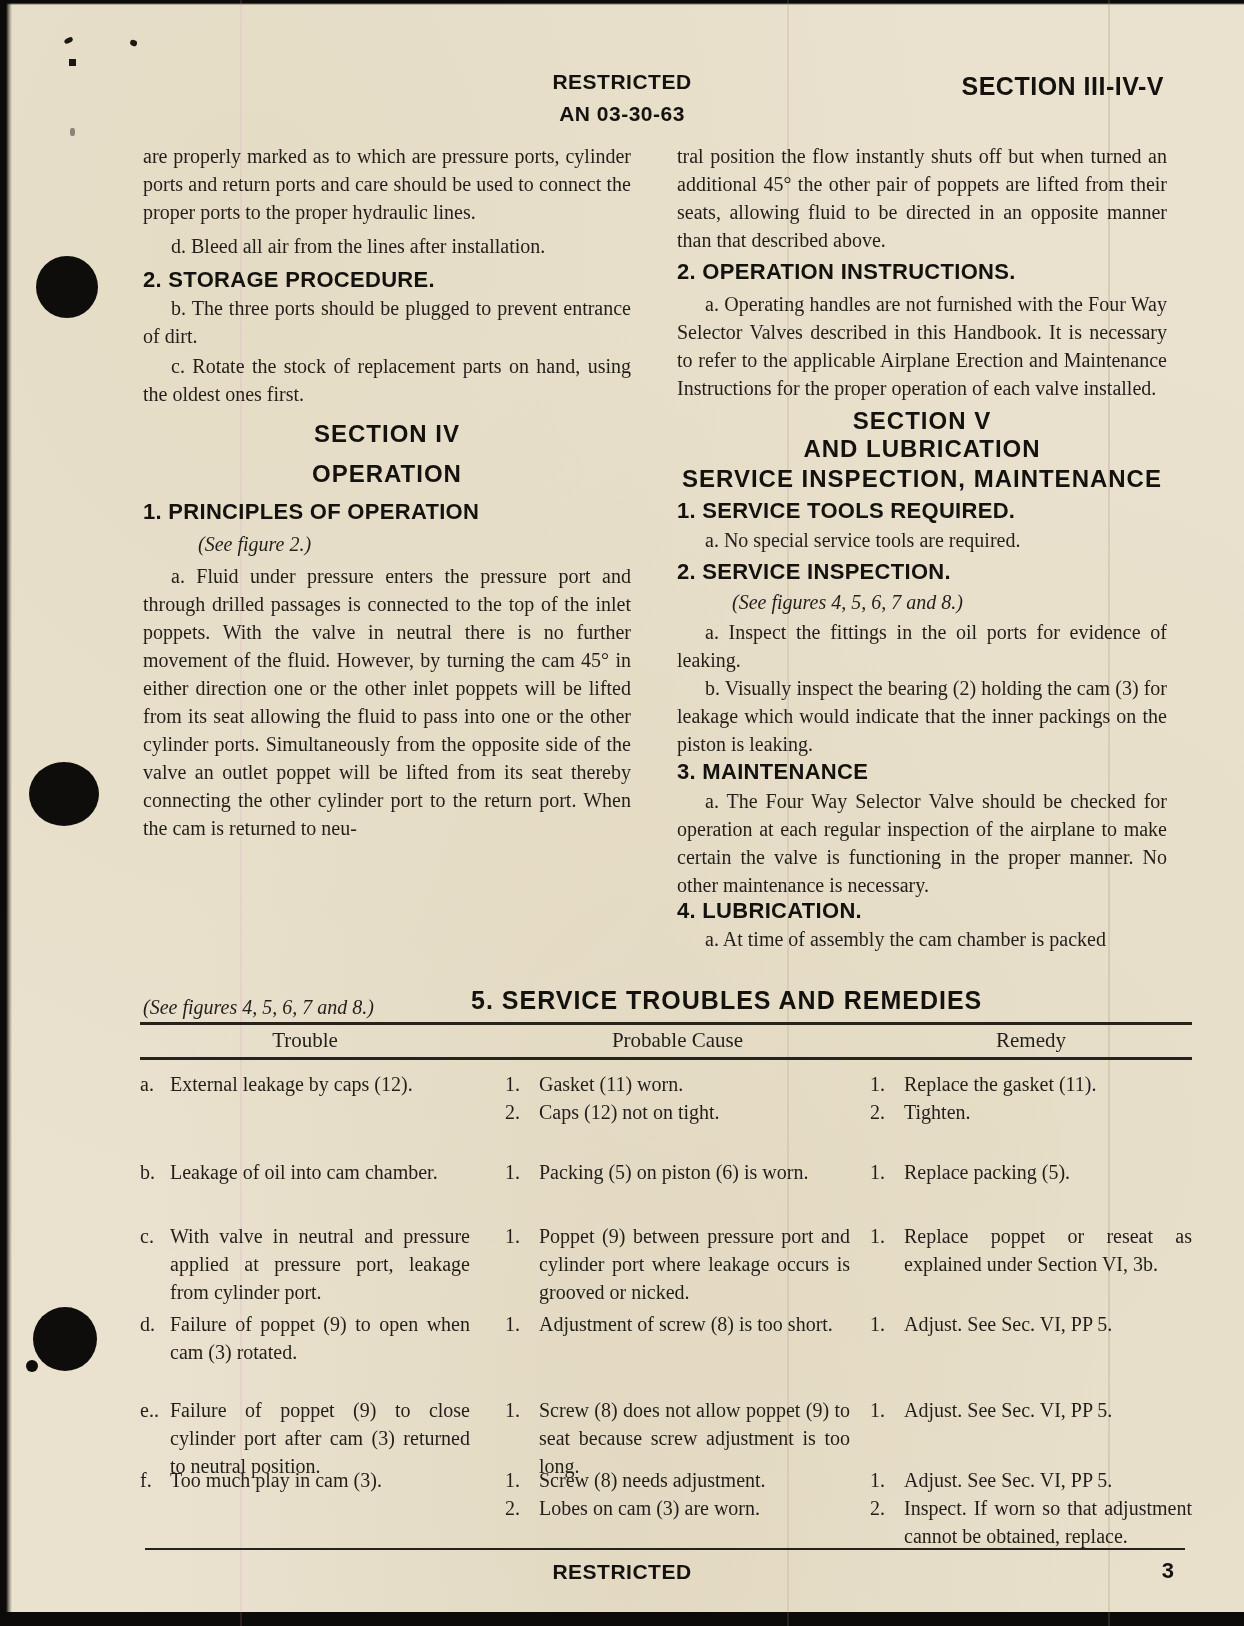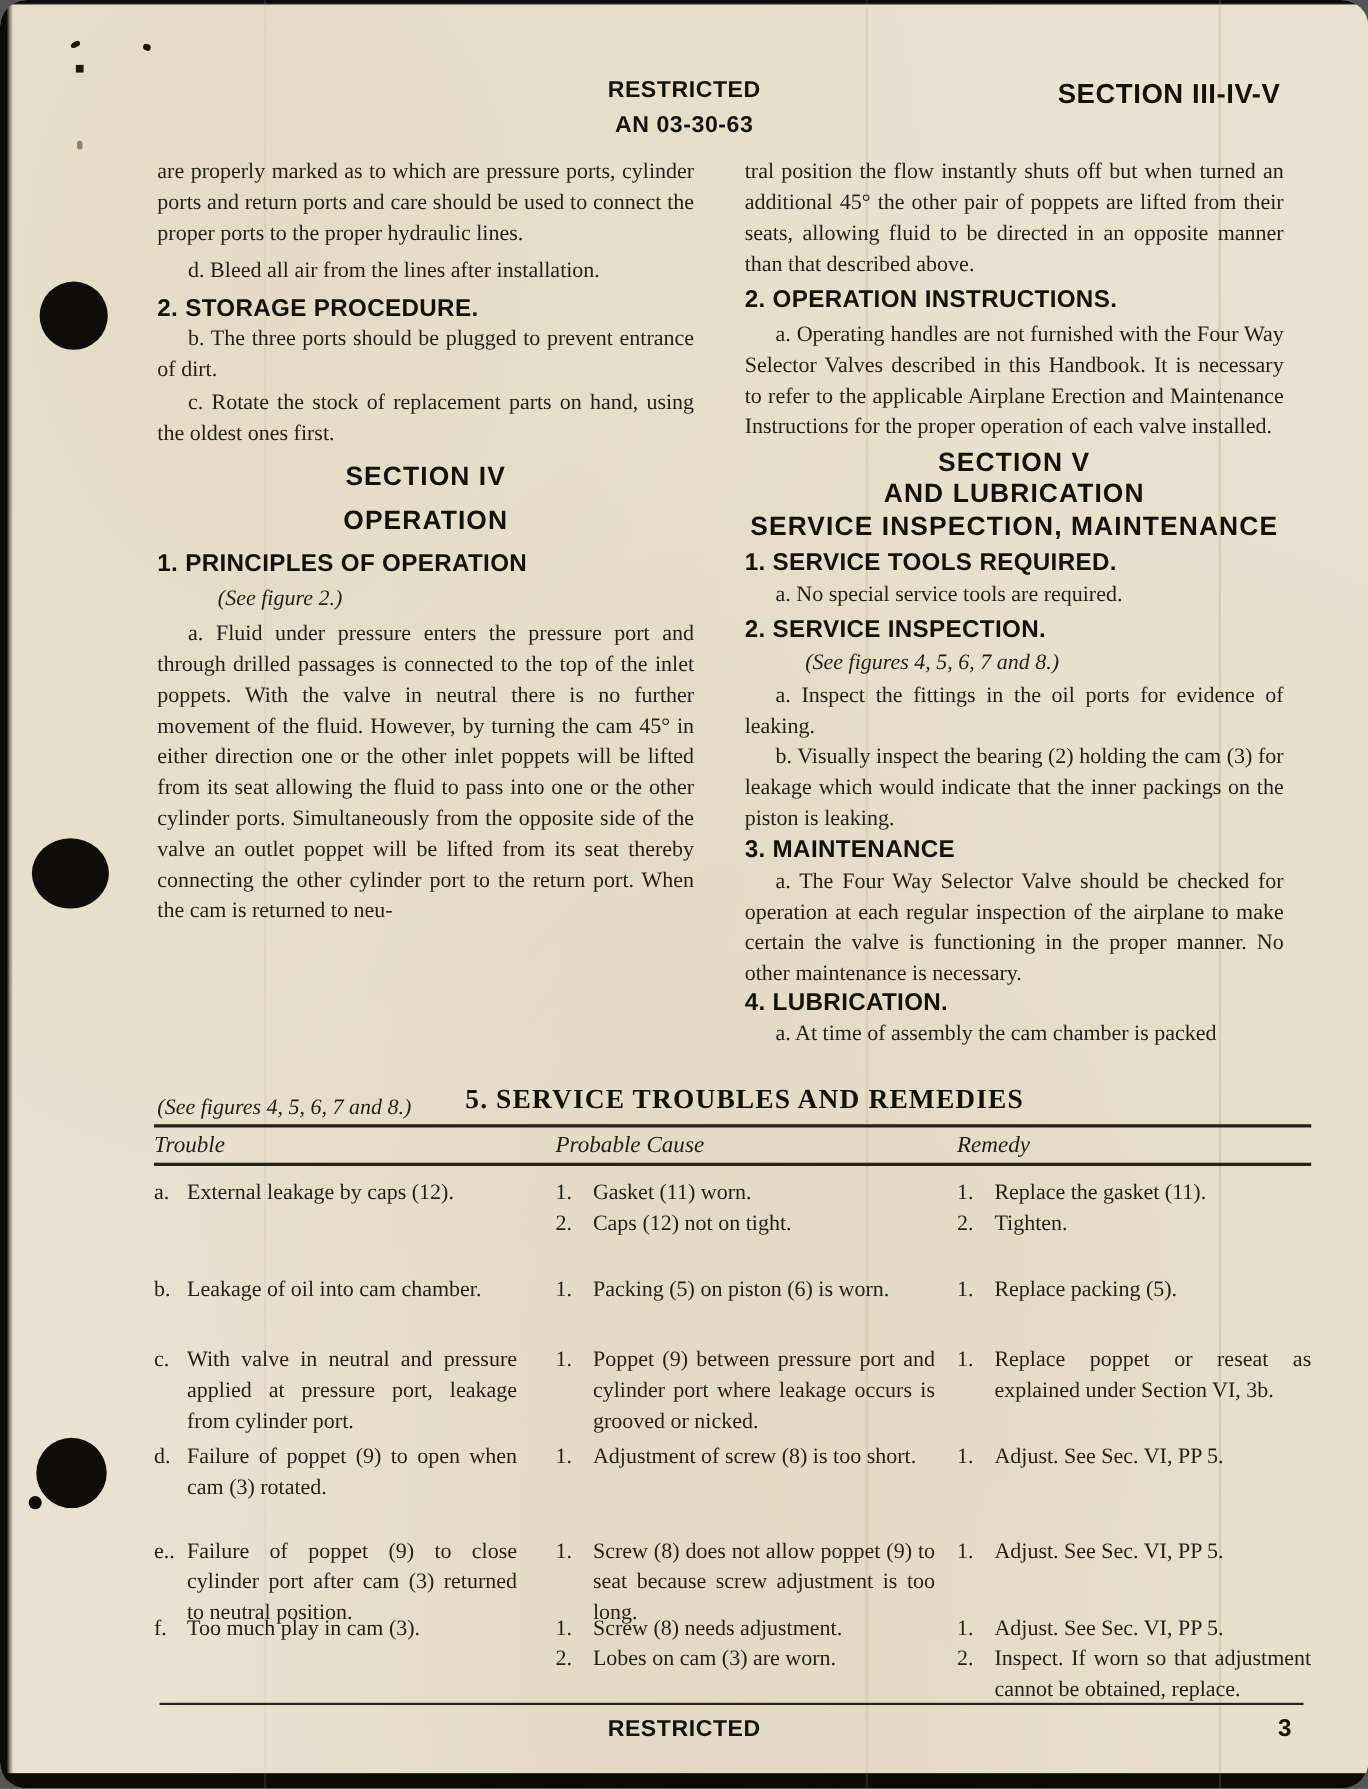--- a/index.html
+++ b/index.html
@@ -8,21 +8,20 @@
     width:1244px;height:1626px;
     margin:0 auto;
     background:
       radial-gradient(ellipse at 20% 15%, rgba(214,200,168,.25), transparent 55%),
       radial-gradient(ellipse at 80% 70%, rgba(216,202,170,.20), transparent 60%),
       radial-gradient(ellipse at 50% 95%, rgba(205,190,158,.22), transparent 55%),
       #eae2cf;
     overflow:hidden;
     font-family:"Liberation Serif", serif;
     color:#221f1b;
-    border-radius:24px;
   }
   
   .edge-left{position:absolute;left:0;top:0;bottom:0;width:12px;
     background:linear-gradient(to right,#0c0b09 0,#0c0b09 6px,rgba(12,11,9,.4) 9px,transparent 12px);}
   .edge-top{position:absolute;left:0;top:0;right:0;height:5px;
     background:linear-gradient(to bottom,#0c0b09 0,#0c0b09 3px,transparent 5px);}
   .edge-bottom{position:absolute;left:0;bottom:0;right:0;height:14px;background:#0c0b09;}
   
   .crease{position:absolute;top:0;bottom:0;width:2px;}
   .crease-1{left:240px;background:rgba(205,150,185,.15);}
@@ -57,28 +56,28 @@
   .mt12{margin-top:12px!important;}.mt4{margin-top:4px!important;}
   .mt2{margin-top:2px!important;}.mt3{margin-top:3px!important;}.mt5{margin-top:5px!important;}
   .num-head{font-family:"Liberation Sans",sans-serif;font-weight:bold;font-size:22px;
     line-height:24px;letter-spacing:.3px;color:#14120f;text-align:center;text-indent:0!important;}
   .sec-head{font-family:"Liberation Sans",sans-serif;font-weight:bold;font-size:24px;
     line-height:28px;letter-spacing:1px;color:#14120f;text-align:center!important;text-indent:0!important;}
   .fig-note{font-style:italic;margin-left:55px!important;text-align:left!important;}
 
   
   .tbl-note{position:absolute;left:143px;top:996px;font-size:20px;font-style:italic;}
-  .tbl-title{position:absolute;left:423px;top:986px;font-family:Liberation Serif, serif;
+  .tbl-title{position:absolute;left:471px;top:986px;font-family:Liberation Sans, sans-serif;
     font-weight:bold;font-size:25px;letter-spacing:1px;color:#14120f;}
   .rule{position:absolute;left:140px;width:1052px;background:#26231f;}
   .rule-1{top:1022px;height:3px;}
   .rule-2{top:1057px;height:3px;}
   .rule-footer{top:1548px;height:2px;left:145px;width:1040px;}
   .tbl-headers{position:absolute;left:140px;top:1028px;width:1052px;display:flex;font-size:21px;}
-  .th{text-align:left;font-style:italic;}
+  .th{text-align:center;}
   .th-trouble{width:330px;}
   .th-cause{width:345px;margin-left:35px;}
   .th-remedy{width:322px;margin-left:20px;}
 
   .t-row{position:absolute;left:140px;width:1052px;display:flex;font-size:20px;line-height:28px;}
   .t-trouble{width:330px;display:flex;}
   .t-label{width:30px;flex:none;}
   .t-text{flex:1;text-align:justify;}
   .t-cause{width:345px;margin-left:35px;}
   .t-remedy{width:322px;margin-left:20px;}

